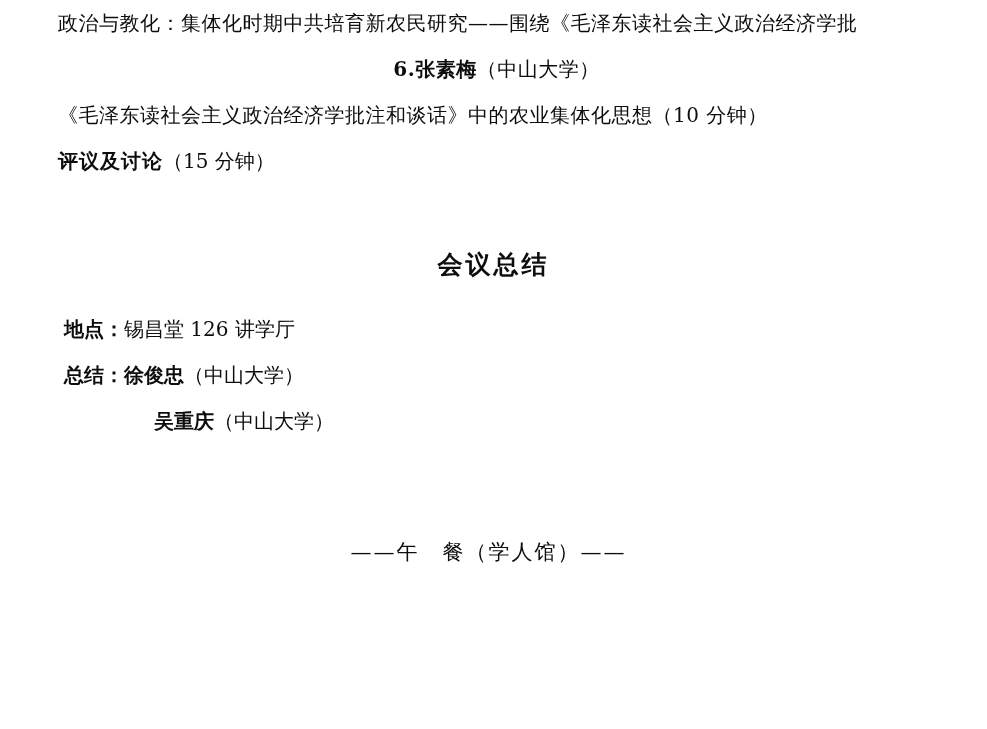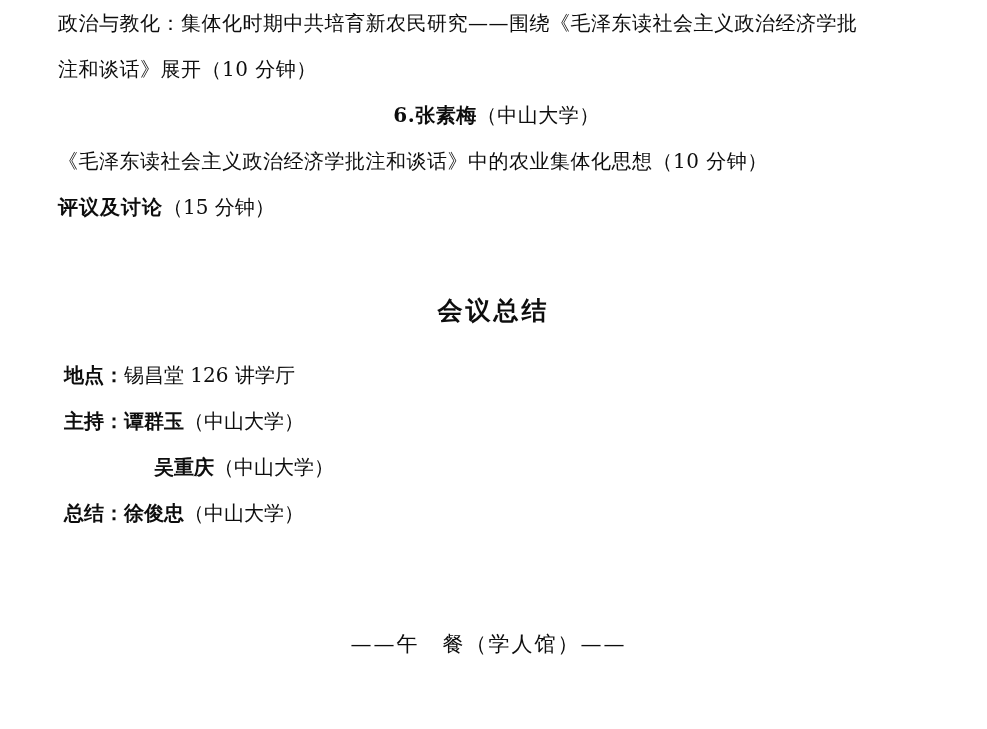--- a/index.html
+++ b/index.html
@@ -66,41 +66,39 @@
     letter-spacing: 2px;
     padding-right: 10px;
   }
 </style>
 </head>
 <body>
 
 <div class="page">
 
   <div class="line">政治与教化：集体化时期中共培育新农民研究——围绕《毛泽东读社会主义政治经济学批</div>
-  <div class="line">注和谈话》展开（10 分钟）</div>
 
   <div class="line indent-left"><span class="bold">6.</span><span class="bold">张素梅</span><span>（中山大学）</span></div>
 
   <div class="line">《毛泽东读社会主义政治经济学批注和谈话》中的农业集体化思想（10 分钟）</div>
 
   <div class="subcenter"><span class="bold">评议及讨论</span><span>（15 分钟）</span></div>
 
   <div class="spacer-lg"></div>
 
   <div class="section-title">会议总结</div>
 
   <div class="spacer-sm"></div>
 
   <div class="info-line"><span class="bold">地点：</span><span>锡昌堂 126 讲学厅</span></div>
 
 
-  <div class="info-line"><span class="bold">主持：</span><span class="bold">谭群玉</span><span>（中山大学）</span></div>
+
+  <div class="info-line"><span class="bold">总结：</span><span class="bold">徐俊忠</span><span>（中山大学）</span></div>
 
   <div class="info-line hang"><span class="bold">吴重庆</span><span>（中山大学）</span></div>
-
-  <div class="info-line"><span class="bold">总结：</span><span class="bold">徐俊忠</span><span>（中山大学）</span></div>
 
   <div class="spacer-lg"></div>
   <div class="spacer-md"></div>
 
   <div class="footer-line">——午　餐（学人馆）——</div>
 
 </div>
 
 </body></html>

